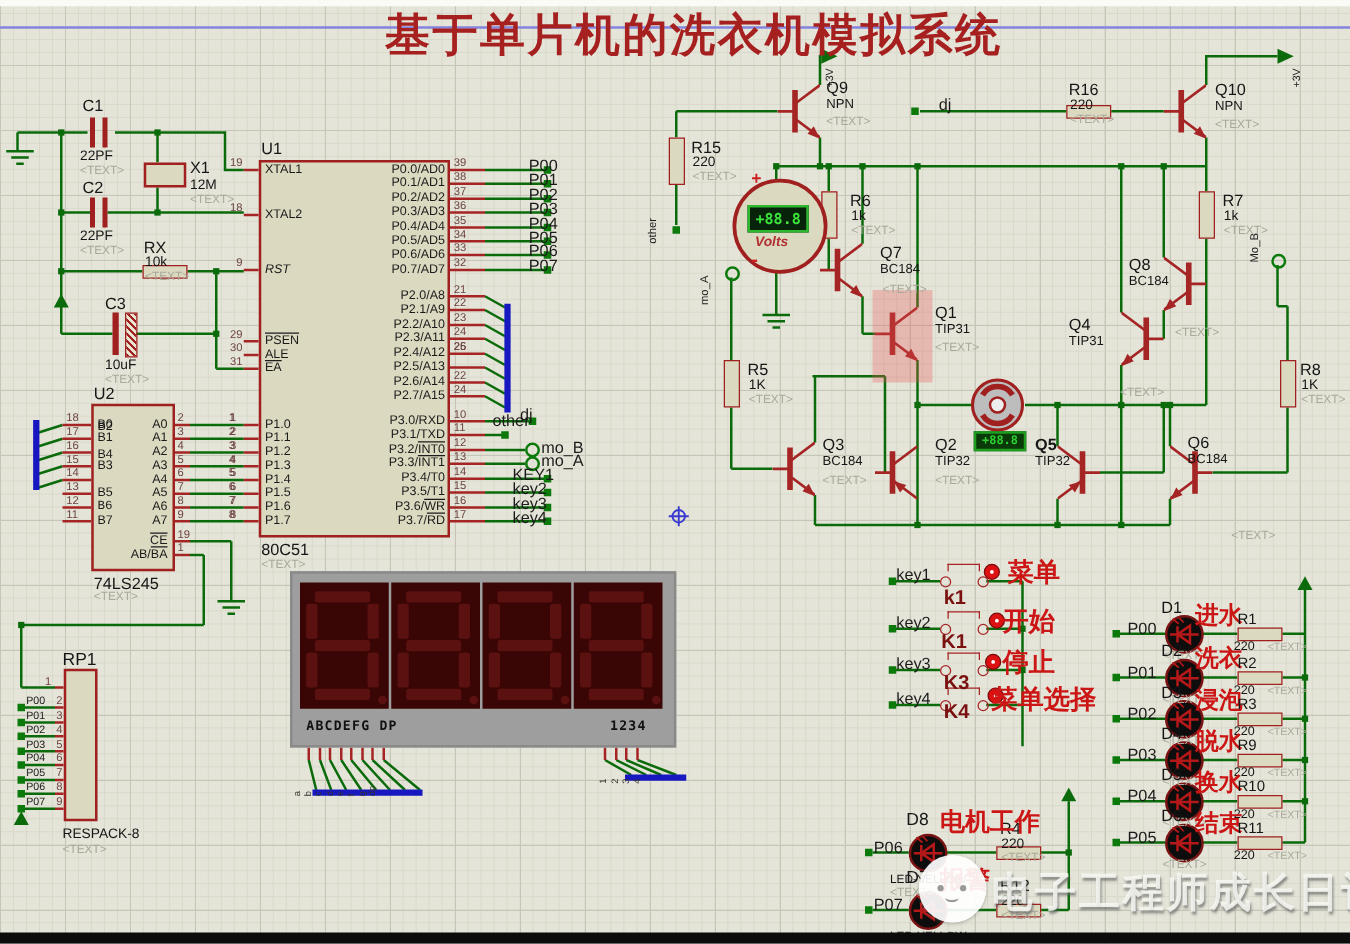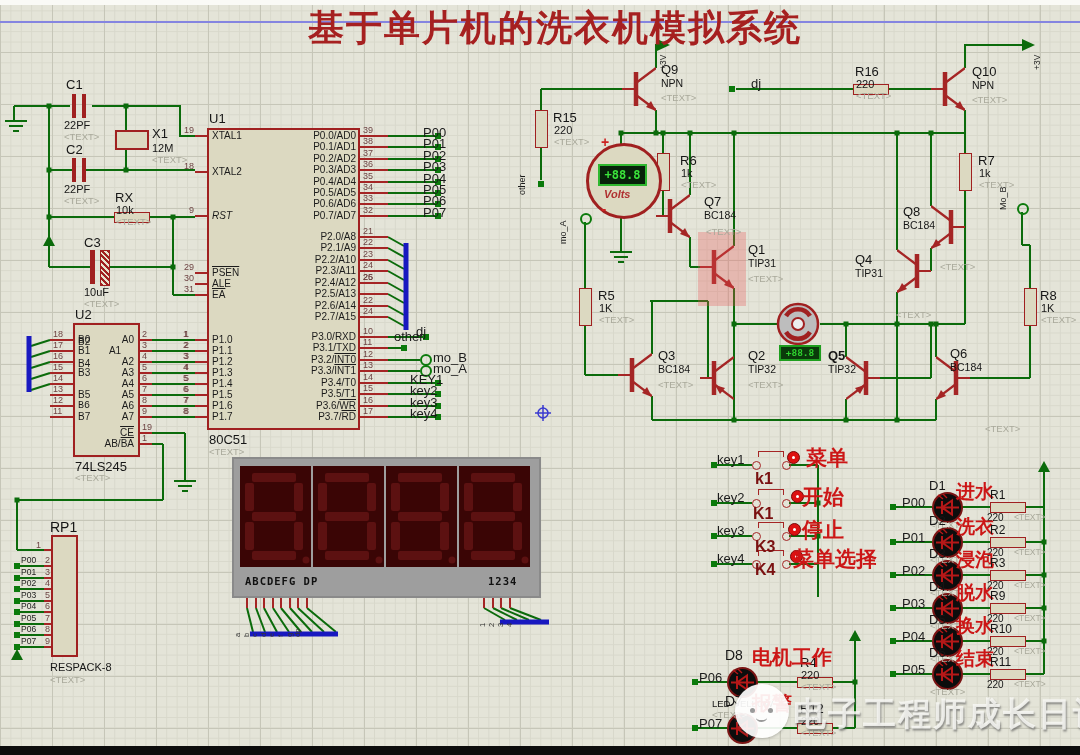--- a/index.html
+++ b/index.html
@@ -485,21 +485,21 @@
     <div class="abs pnum" style="left: 53px; top: 373px;">14</div>
     <div class="abs pin" style="left: 78px; top: 389px;">B5</div>
     <div class="abs pnum" style="left: 53px; top: 384px;">13</div>
     <div class="abs pin" style="left: 78px; top: 400px; font-family: Liberation Mono, monospace;">B6</div>
     <div class="abs pnum" style="left: 53px; top: 395px;">12</div>
     <div class="abs pin" style="left: 78px; top: 411px;">B7</div>
     <div class="abs pnum" style="left: 53px; top: 406px;">11</div>
     <div class="abs pin" style="left: 96px; top: 334px; width: 38px; text-align: right;">A0</div>
     <div class="abs pnum" style="left: 142px; top: 329px;">2</div>
     <div class="abs pnum" style="left: 184px; top: 329px;">1</div>
-    <div class="abs pin" style="left: 96px; top: 345px; width: 38px; text-align: center;">A1</div>
+    <div class="abs pin" style="left: 96px; top: 345px; width: 38px; text-align: right;">A1</div>
     <div class="abs pnum" style="left: 142px; top: 340px;">3</div>
     <div class="abs pnum" style="left: 184px; top: 340px;">2</div>
     <div class="abs pin" style="left: 96px; top: 356px; width: 38px; text-align: right;">A2</div>
     <div class="abs pnum" style="left: 142px; top: 351px;">4</div>
     <div class="abs pnum" style="left: 184px; top: 351px;">3</div>
     <div class="abs pin" style="left: 96px; top: 367px; width: 38px; text-align: right;">A3</div>
     <div class="abs pnum" style="left: 142px; top: 362px;">5</div>
     <div class="abs pnum" style="left: 184px; top: 362px;">4</div>
     <div class="abs pin" style="left: 96px; top: 378px; width: 38px; text-align: right;">A4</div>
     <div class="abs pnum" style="left: 142px; top: 373px;">6</div>

